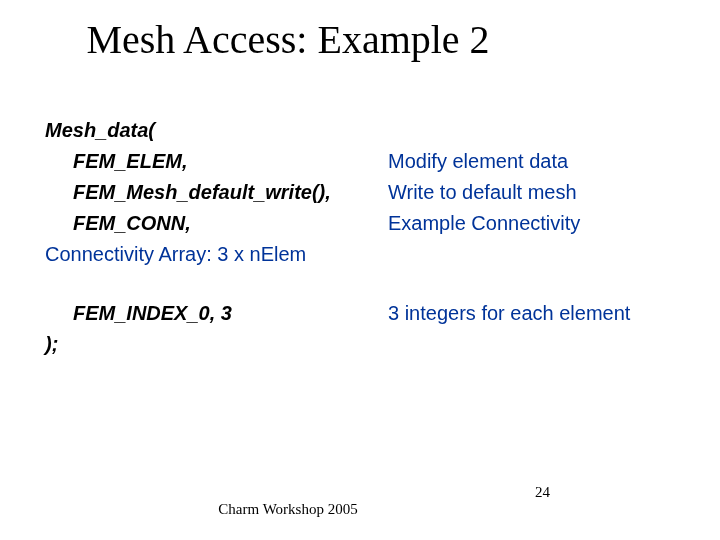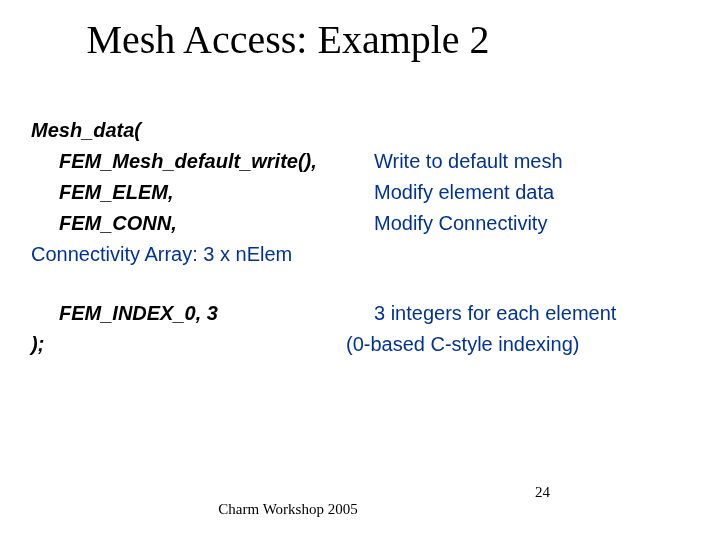--- a/index.html
+++ b/index.html
@@ -23,21 +23,21 @@
     top: 16px;
     left: 0;
     width: 100%;
     text-align: center;
     font-size: 40px;
     font-weight: 400;
   }
   .body {
     position: absolute;
     top: 115px;
-    left: 31px;
+    left: 45px;
     width: 640px;
     font-family: Verdana, Geneva, sans-serif;
     font-size: 20px;
     line-height: 1.55;
   }
   .row {
     display: flex;
     align-items: baseline;
   }
   .code-col {
@@ -81,48 +81,47 @@
   <div class="title">Mesh Access: Example 2</div>
 
   <div class="body">
 
     <div class="row">
       <div class="code-col noindent">Mesh_data(</div>
       <div class="desc-col"></div>
     </div>
 
     <div class="row">
+      <div class="code-col indent">FEM_ELEM,</div>
+      <div class="desc-col">Modify element data</div>
+    </div>
+
+    <div class="row">
       <div class="code-col indent">FEM_Mesh_default_write(),</div>
       <div class="desc-col">Write to default mesh</div>
     </div>
 
     <div class="row">
-      <div class="code-col indent">FEM_ELEM,</div>
-      <div class="desc-col">Modify element data</div>
-    </div>
-
-    <div class="row">
       <div class="code-col indent">FEM_CONN,</div>
-      <div class="desc-col">Modify Connectivity</div>
+      <div class="desc-col">Example Connectivity</div>
     </div>
 
     <div class="row">
       <div class="desc-col">Connectivity Array: 3 x nElem</div>
     </div>
 
 
     <div class="gap"></div>
 
     <div class="row">
       <div class="code-col indent">FEM_INDEX_0, 3</div>
       <div class="desc-col">3 integers for each element</div>
     </div>
 
     <div class="row">
       <div class="code-col noindent">);</div>
-      <div class="desc-col">(0-based C-style indexing)</div>
     </div>
 
   </div>
 
   <div class="footer-left">Charm Workshop 2005</div>
   <div class="footer-right">24</div>
 </div>
 
 </body></html>

